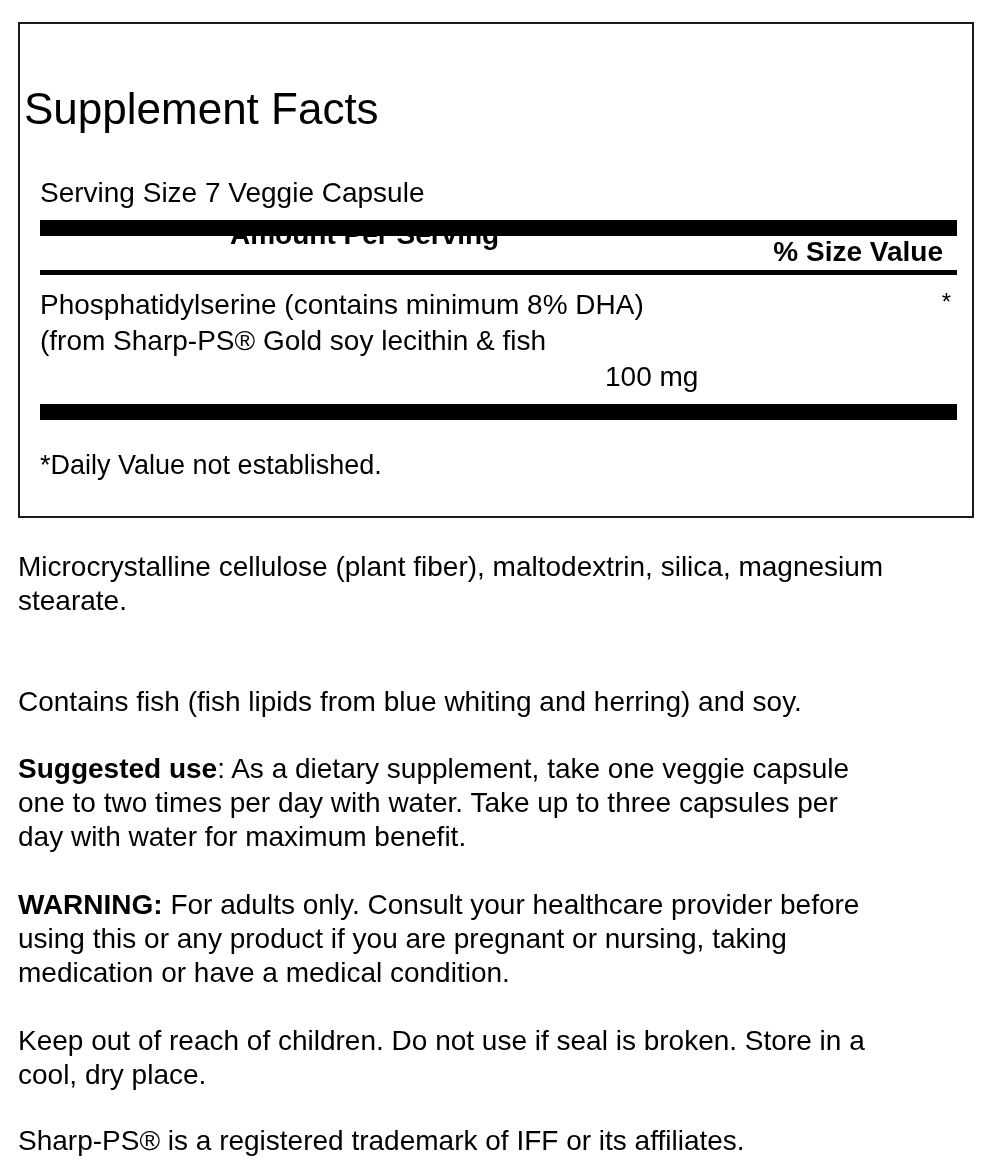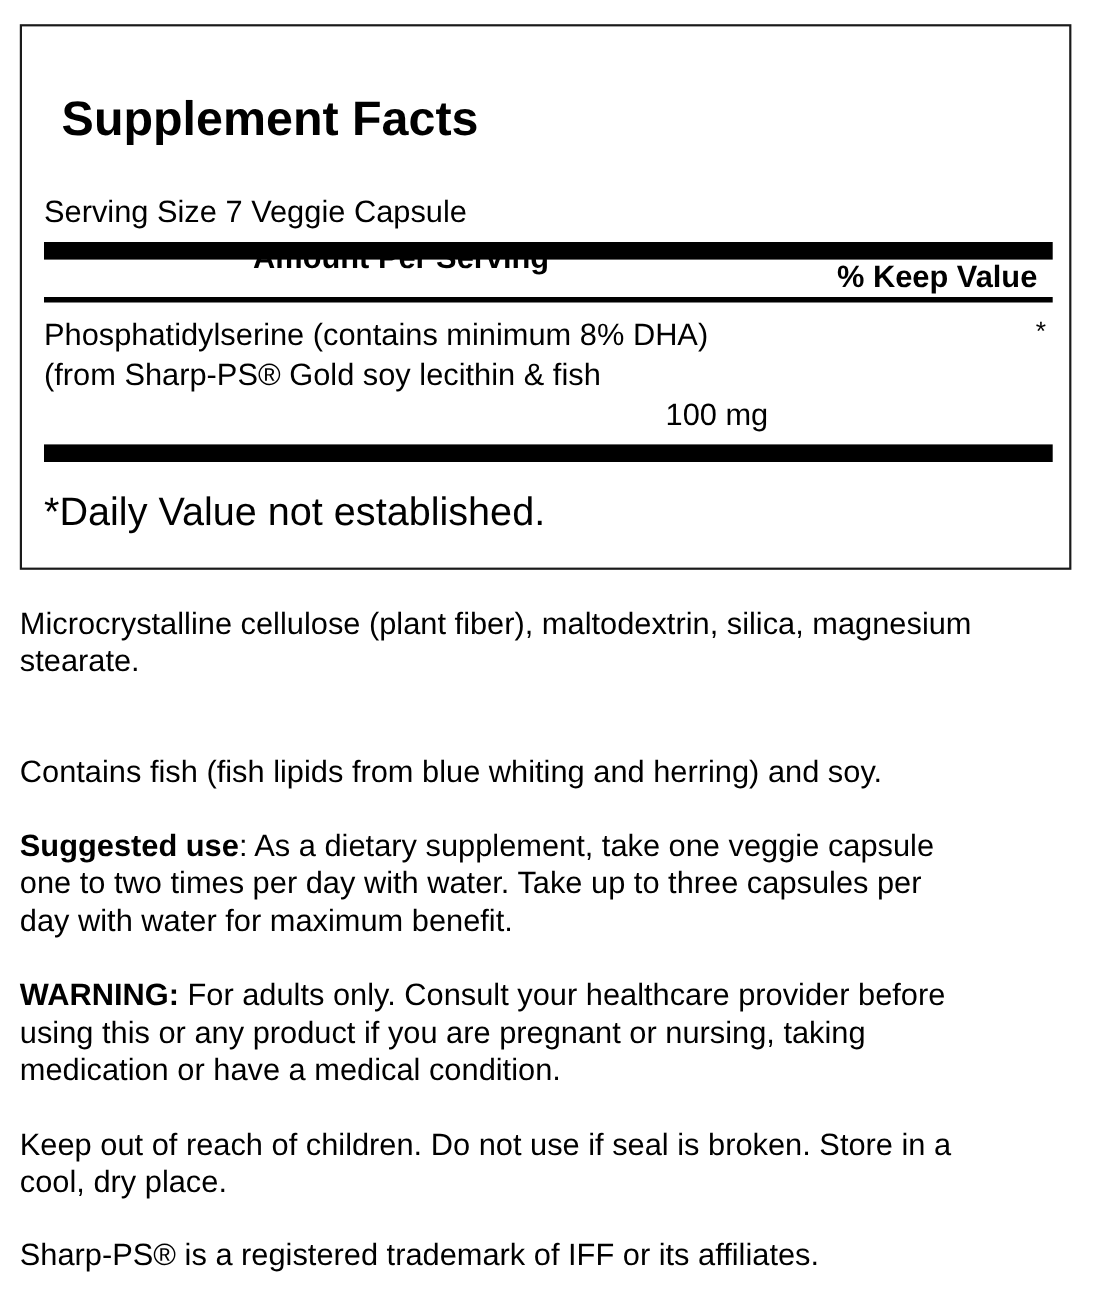--- a/index.html
+++ b/index.html
@@ -19,24 +19,24 @@
       position: absolute;
       left: 18px;
       top: 22px;
       width: 956px;
       height: 496px;
       border: 2px solid #1a1a1a;
       box-sizing: border-box;
     }
     .title {
       position: absolute;
-      left: 36px;
+      left: 4px;
       top: 60px;
       font-size: 44px;
-      font-weight: bold;
+      font-weight: normal;
       line-height: 50px;
       white-space: nowrap;
     }
     .serving {
       position: absolute;
       left: 20px;
       top: 152px;
       font-size: 28px;
       line-height: 34px;
       white-space: nowrap;
@@ -88,21 +88,21 @@
       position: absolute;
       right: 21px;
       top: 263px;
       font-size: 24px;
       line-height: 30px;
     }
     .footnote {
       position: absolute;
       left: 20px;
       top: 424px;
-      font-size: 36px;
+      font-size: 27px;
       line-height: 34px;
       white-space: nowrap;
     }
     .para {
       position: absolute;
       left: 18px;
       width: 975px;
       font-size: 28px;
       line-height: 34px;
     }
@@ -117,21 +117,21 @@
   </style>
 </head>
 <body>
 
 <div class="facts-box">
   <div class="title">Supplement Facts</div>
   <div class="serving">Serving Size 7 Veggie Capsule</div>
 
   <div class="bar-thick bar1"></div>
   <div class="hdr-amount">Amount Per Serving</div>
-  <div class="hdr-dv">% Keep Value</div>
+  <div class="hdr-dv">% Size Value</div>
   <div class="bar-thick bar2"></div>
 
   <div class="ingredient">
     <div>Phosphatidylserine (contains minimum 8% DHA)</div>
     <div>(from Sharp-PS® Gold soy lecithin &amp; fish</div>
   </div>
   <div class="amount">100 mg</div>
   <div class="dv-star">*</div>
 
   <div class="bar-thick bar3"></div>

